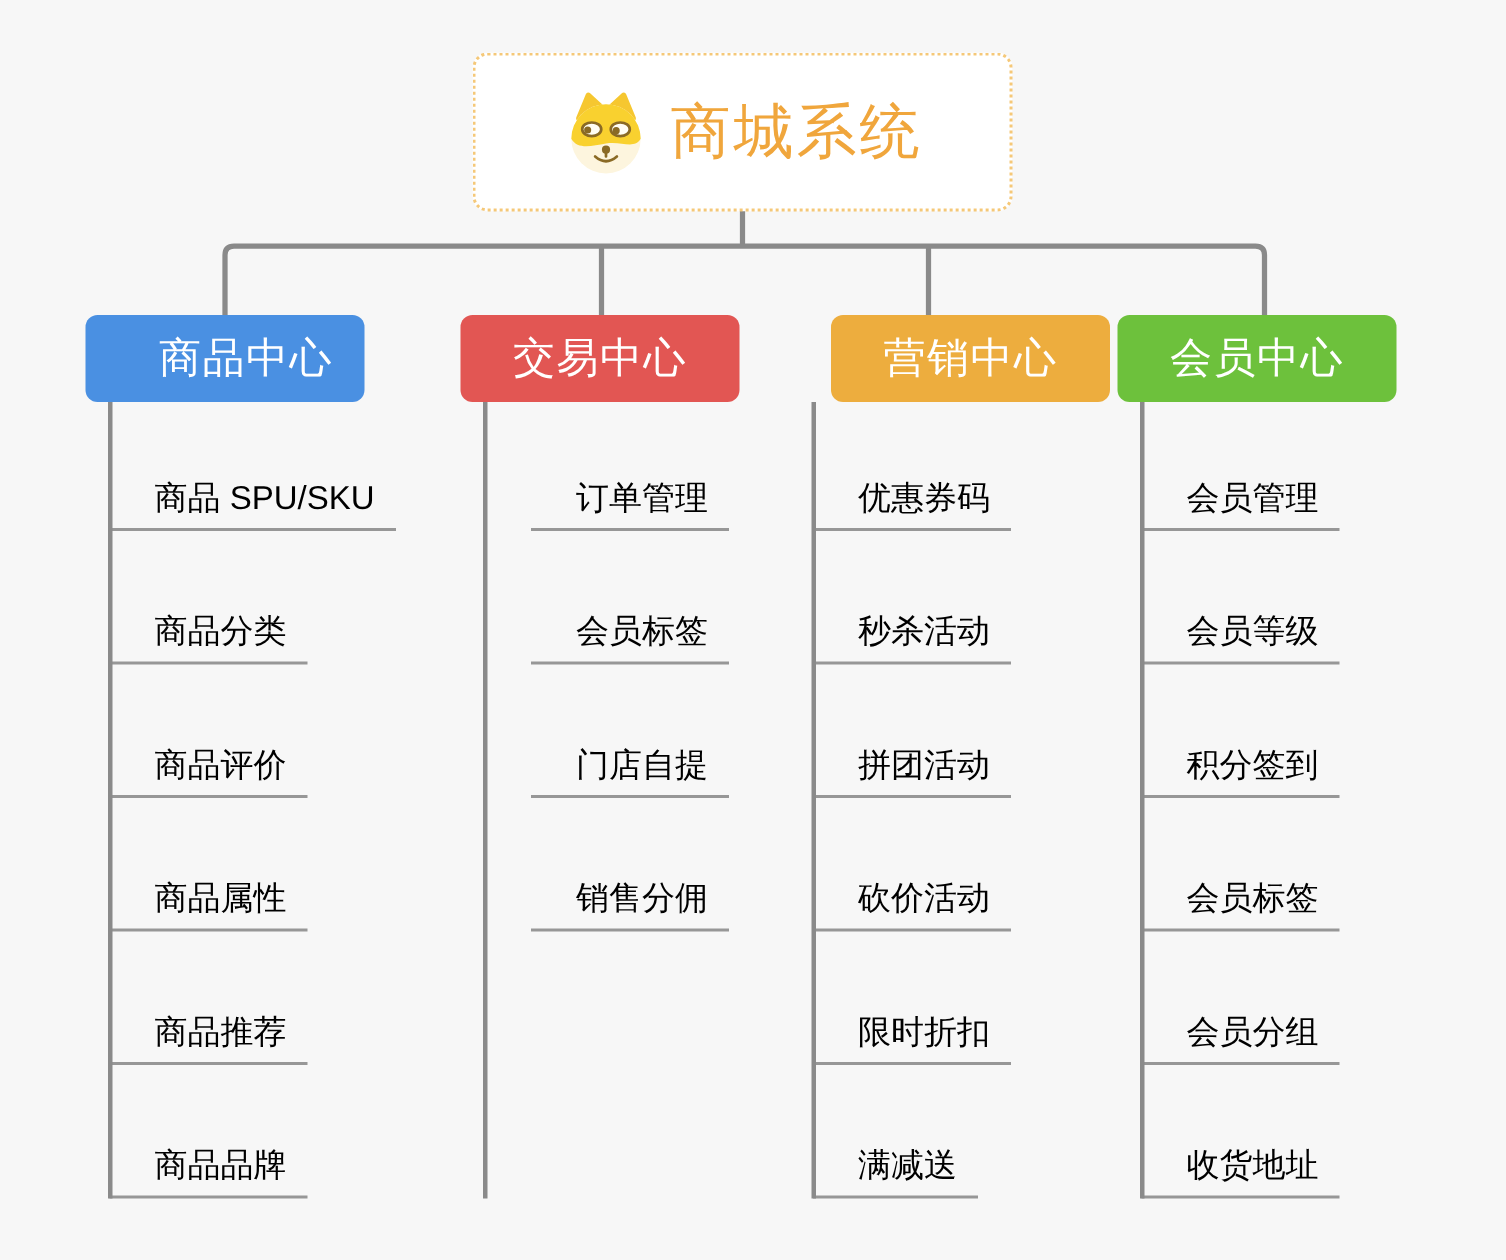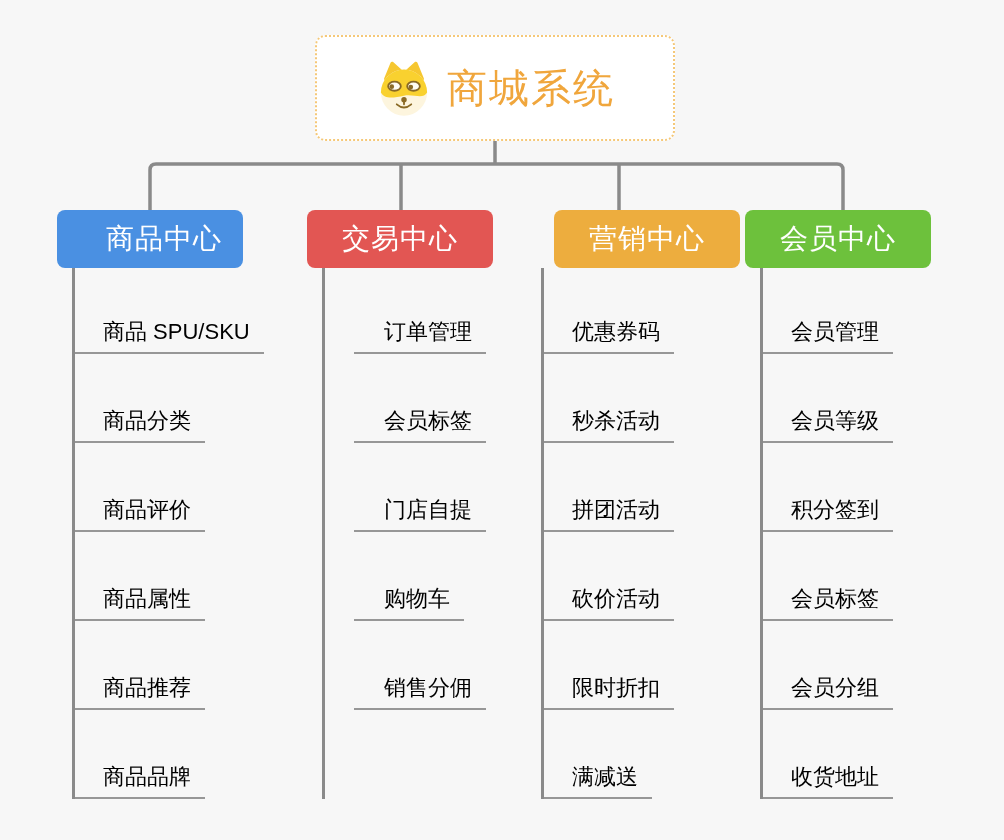--- a/index.html
+++ b/index.html
@@ -151,23 +151,20 @@
       <li>
           <span class="item-label">订单管理</span>
         </li>
       <li>
           <span class="item-label">会员标签</span>
         </li>
       <li>
           <span class="item-label">门店自提</span>
         </li>
       <li>
-          <span class="item-label">购物车</span>
-        </li>
-      <li>
           <span class="item-label">销售分佣</span>
         </li>
     </ul>
   </div>
 
   <div class="branch-column col-2">
     <div class="trunk"></div>
     <ul>
       <li>
           <span class="item-label">优惠券码</span>

